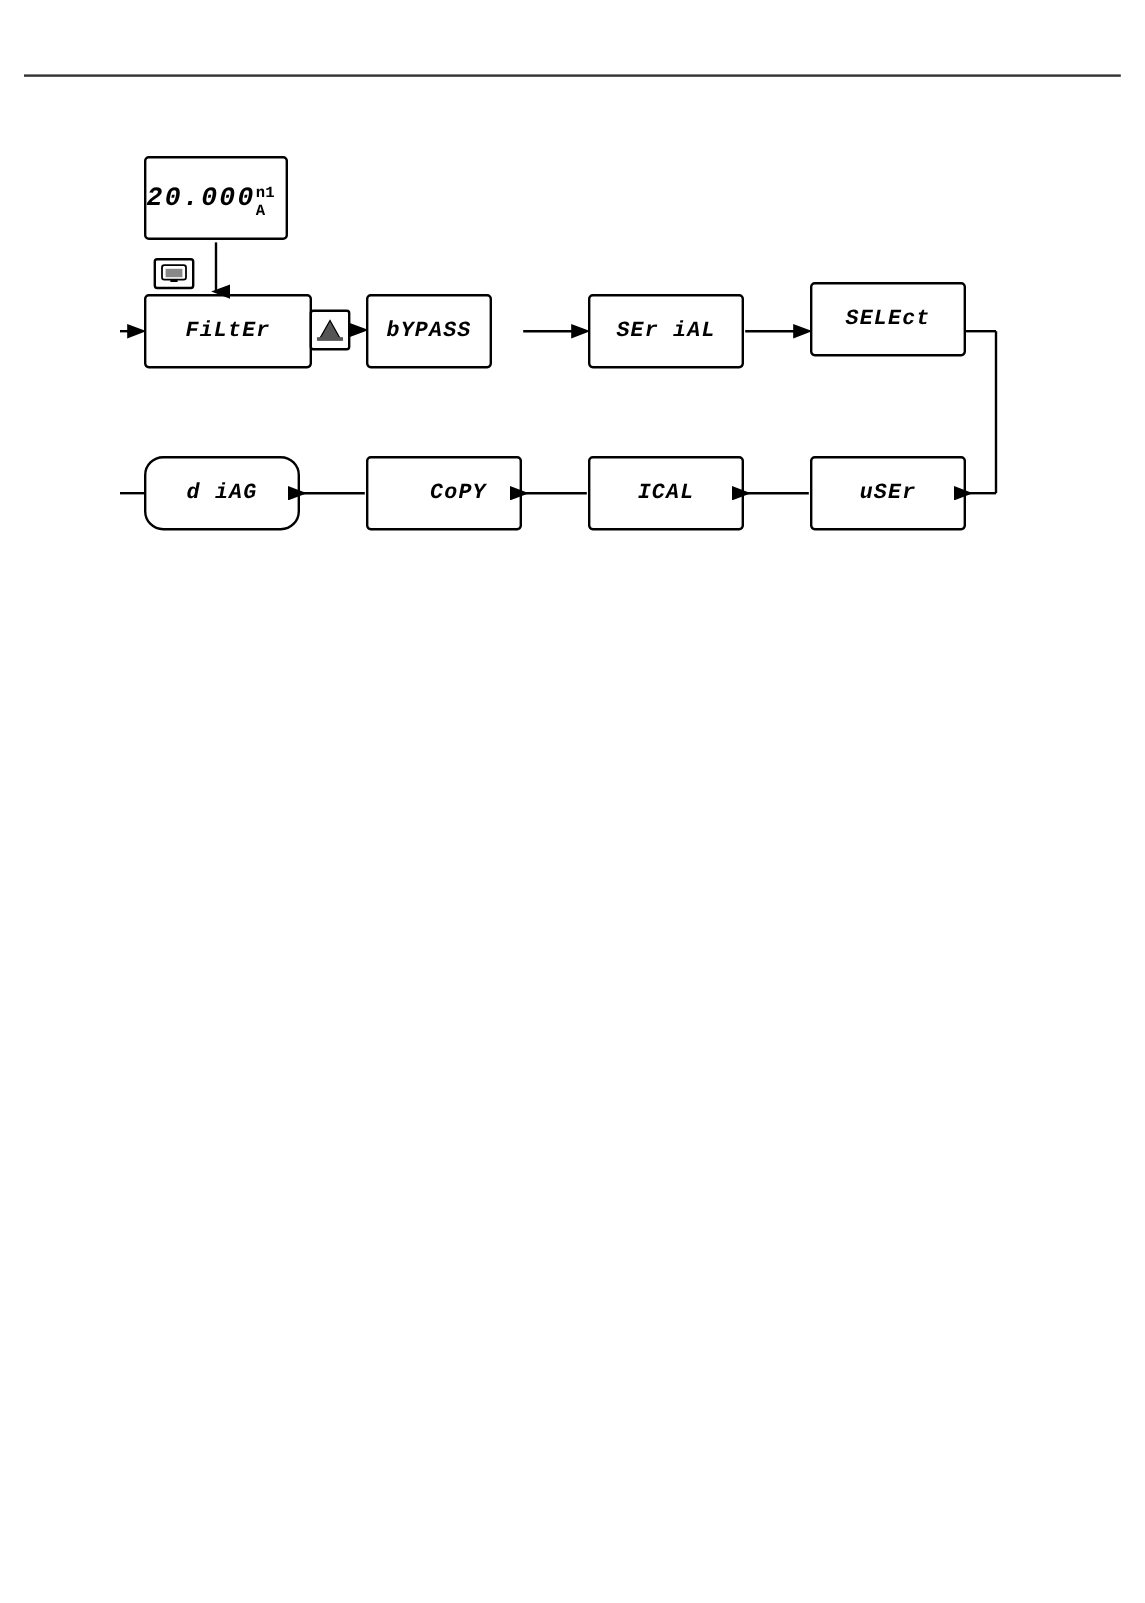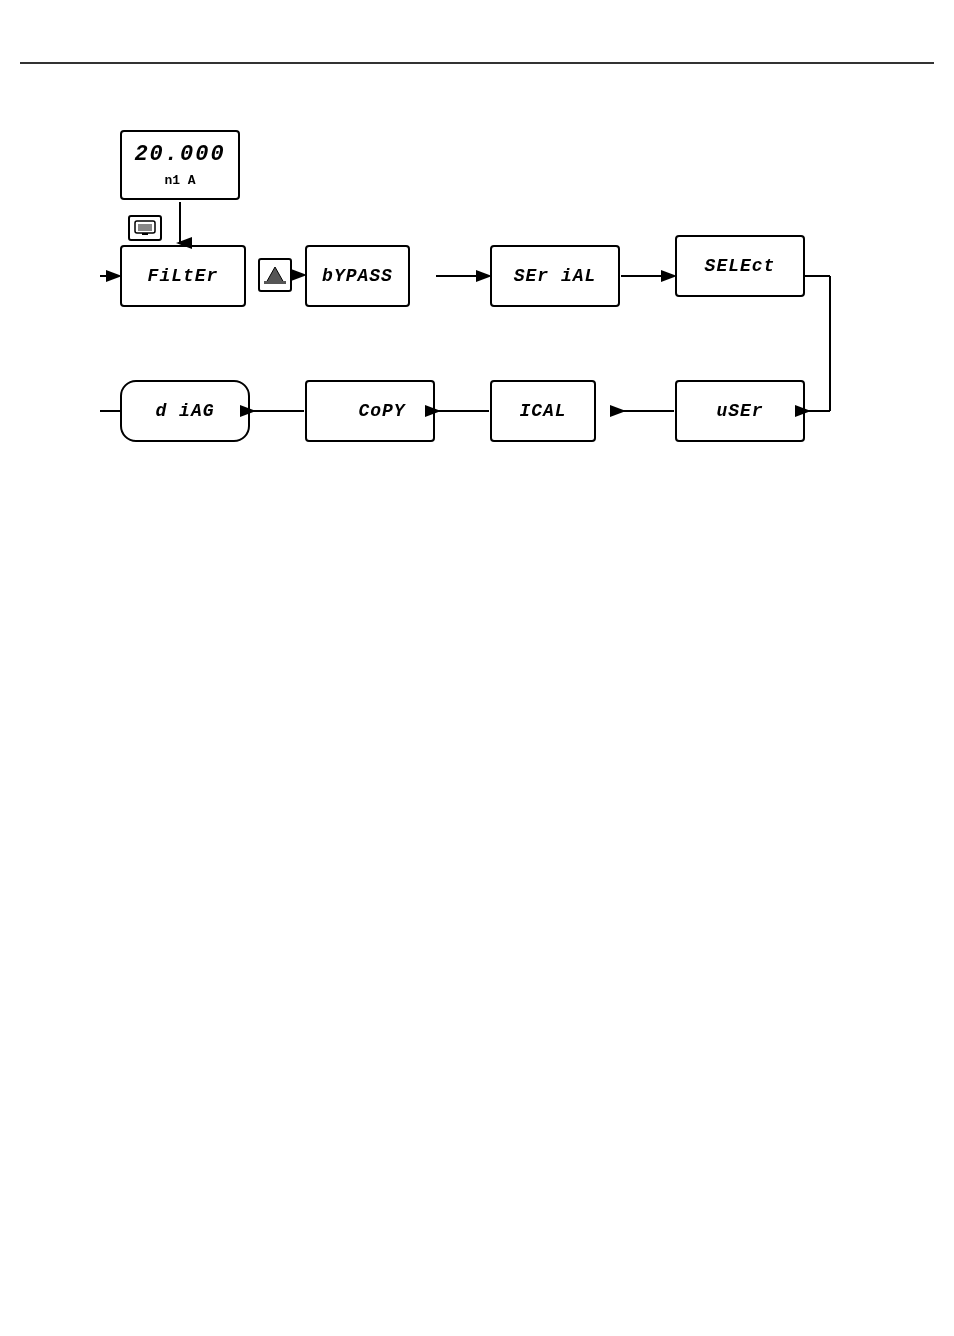--- a/index.html
+++ b/index.html
@@ -45,23 +45,23 @@
     .value-box {
       position: absolute;
       top: 0;
       left: 20px;
       width: 120px;
       height: 70px;
       border: 2px solid #000;
       background: #fff;
       border-radius: 4px;
       display: flex;
-      flex-direction: column;
+      flex-direction: row;
       align-items: center;
-      justify-content: center;
+      justify-content: flex-start;
     }
 
     .value-main {
       font-size: 22px;
       font-weight: bold;
       font-style: italic;
       font-family: 'Courier New', monospace;
       letter-spacing: 2px;
     }
 
@@ -116,21 +116,21 @@
 
   <div class="icon-box" style="top:85px; left:28px; width:34px; height:26px;">
 
     <svg width="22" height="16" viewBox="0 0 22 16">
       <rect x="1" y="1" width="20" height="12" rx="2" ry="2" fill="#fff" stroke="#000" stroke-width="1.5"></rect>
       <rect x="4" y="4" width="14" height="7" fill="#888"></rect>
       <rect x="8" y="13" width="6" height="2" fill="#000"></rect>
     </svg>
   </div>
 
-  <div class="box" style="top:115px; left:20px; width:126px; height:62px;">
+  <div class="box" style="top:115px; left:20px; width:140px; height:62px;">
     <span class="box-label">FiLtEr</span>
   </div>
 
   <div class="icon-box" style="top:128px; left:158px; width:34px; height:34px;">
 
     <svg width="22" height="20" viewBox="0 0 22 20">
       <polygon points="2,18 11,2 20,18" fill="#555" stroke="#000" stroke-width="1"></polygon>
       <rect x="0" y="16" width="22" height="3" fill="#555"></rect>
     </svg>
   </div>
@@ -148,21 +148,21 @@
   </div>
 
   <div class="box" style="top:250px; left:20px; width:130px; height:62px;border-radius:16px;">
     <span class="box-label">d iAG</span>
   </div>
 
   <div class="box" style="top:250px; left:205px; width:130px; height:62px;padding-left:24px;">
     <span class="box-label">CoPY</span>
   </div>
 
-  <div class="box" style="top:250px; left:390px; width:106px; height:62px;">
+  <div class="box" style="top:250px; left:390px; width:130px; height:62px;">
     <span class="box-label">ICAL</span>
   </div>
 
   <div class="box" style="top:250px; left:575px; width:130px; height:62px;">
     <span class="box-label">uSEr</span>
   </div>
 
   <svg class="arrows-svg" viewBox="0 0 780 340" xmlns="http://www.w3.org/2000/svg">
     <defs>
       <marker id="arrowR" markerWidth="8" markerHeight="8" refX="6" refY="3" orient="auto">

